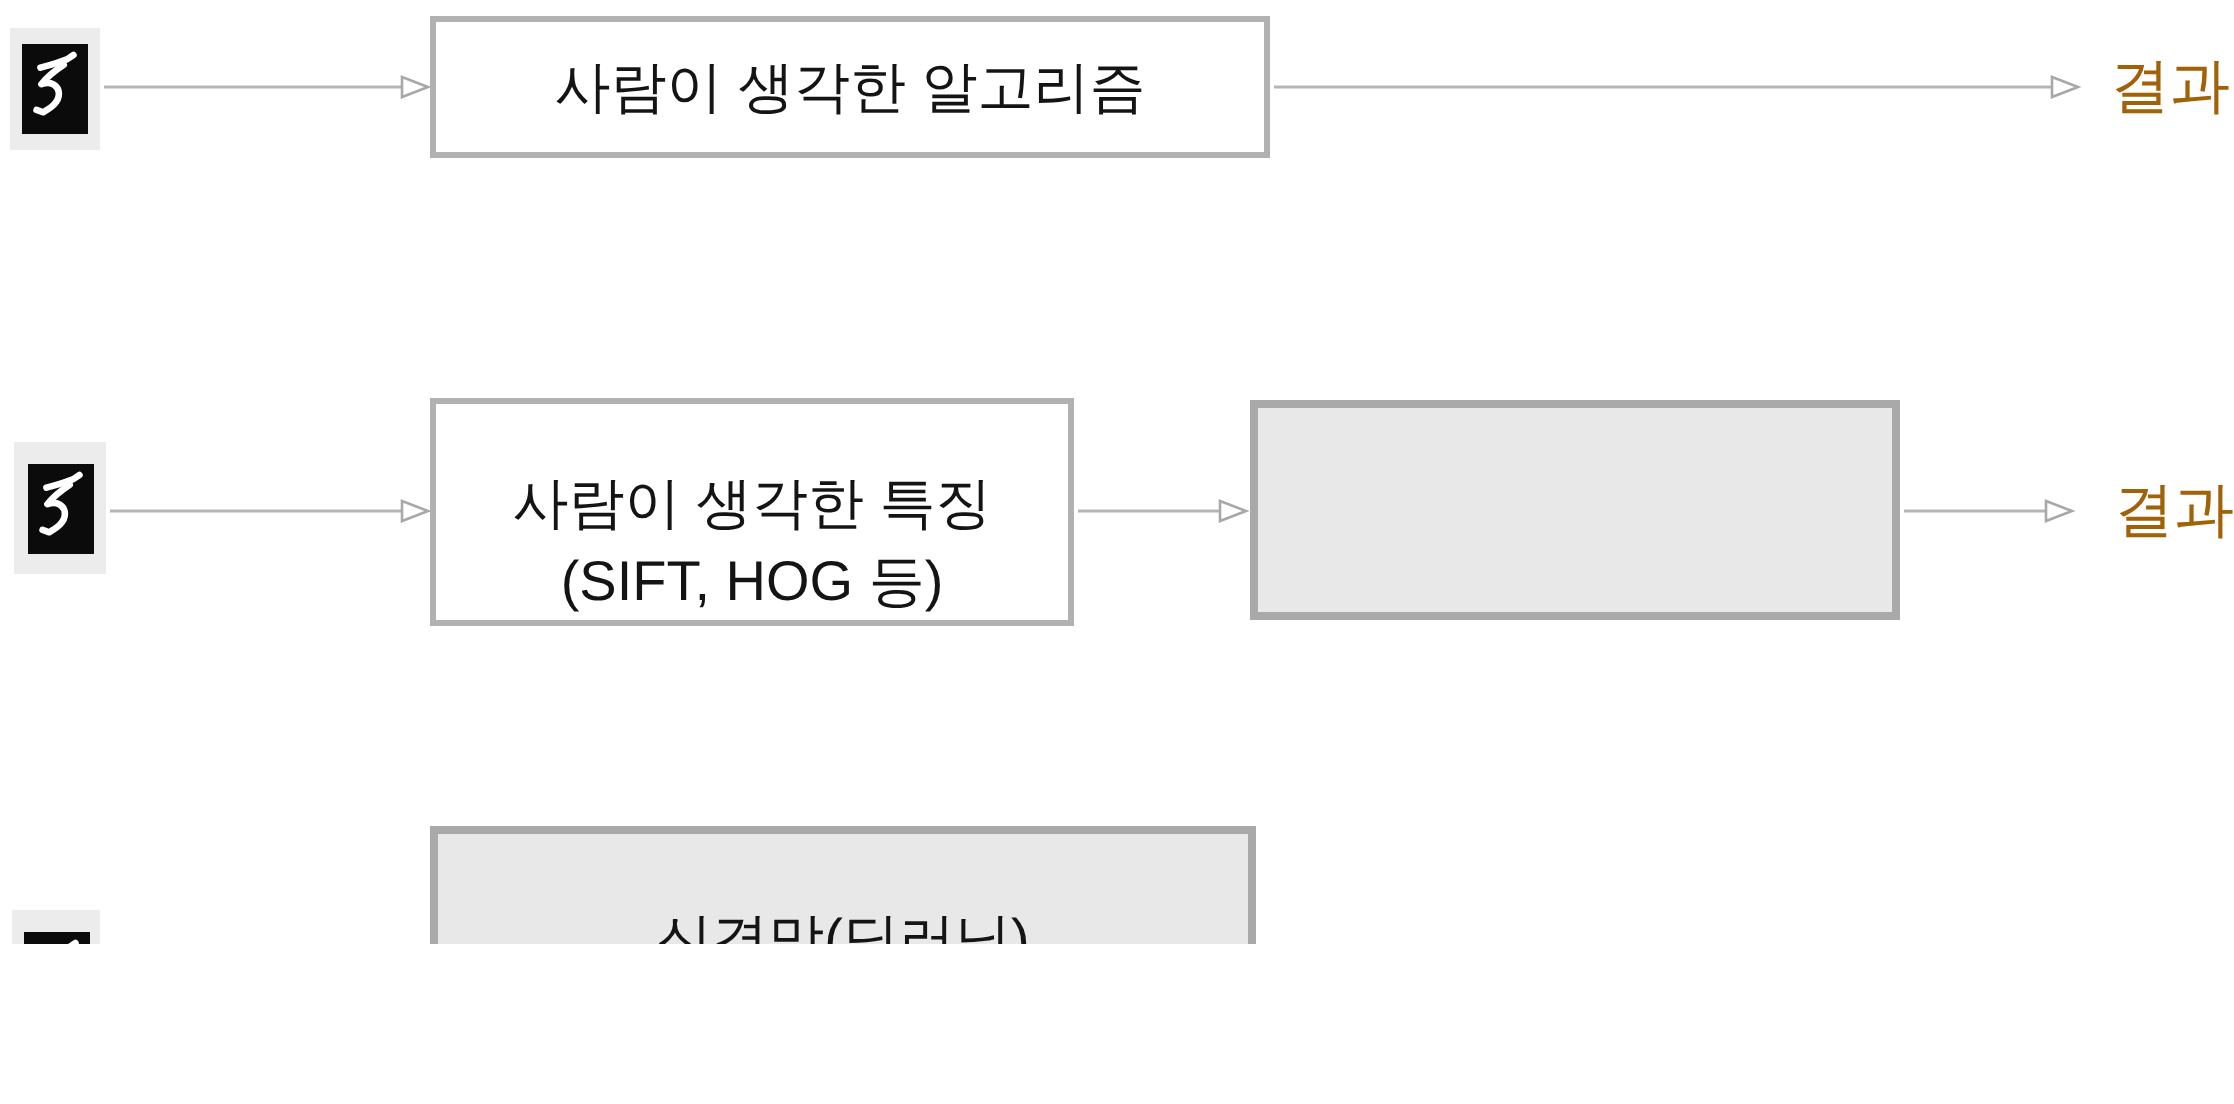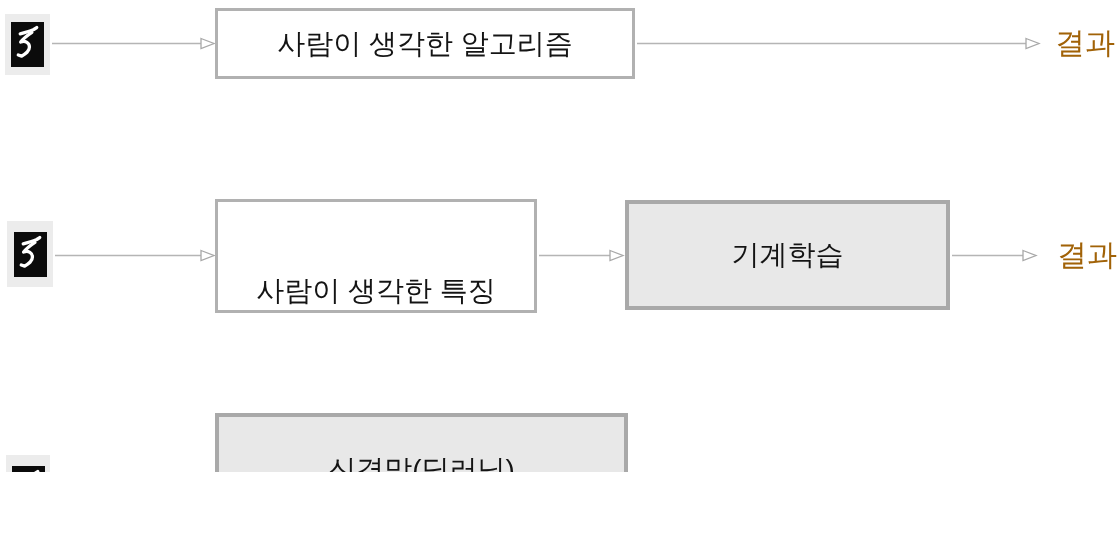--- a/index.html
+++ b/index.html
@@ -91,29 +91,29 @@
     </div>
   </div>
 
   <svg class="arrow" style="left:55px; top:249px;" width="161" height="13">
     <line x1="0" y1="6.5" x2="146" y2="6.5" stroke="#b5b5b5" stroke-width="1.4"></line>
     <path d="M146 1.5 L159 6.5 L146 11.5 Z" fill="#ffffff" stroke="#a8a8a8" stroke-width="1.3"></path>
   </svg>
 
   <div class="box plain" style="left:215px; top:199px; width:322px; height:114px;justify-content:flex-end;">
     <span>사람이 생각한 특징</span>
+    <span>(SIFT, HOG 등)</span>
   </div>
 
   <svg class="arrow" style="left:539px; top:249px;" width="86" height="13">
     <line x1="0" y1="6.5" x2="71" y2="6.5" stroke="#b5b5b5" stroke-width="1.4"></line>
     <path d="M71 1.5 L84 6.5 L71 11.5 Z" fill="#ffffff" stroke="#a8a8a8" stroke-width="1.3"></path>
   </svg>
 
   <div class="box filled" style="left:625px; top:200px; width:325px; height:110px;">
-    <span>기계학습</span>
   </div>
 
   <svg class="arrow" style="left:952px; top:249px;" width="86" height="13">
     <line x1="0" y1="6.5" x2="71" y2="6.5" stroke="#b5b5b5" stroke-width="1.4"></line>
     <path d="M71 1.5 L84 6.5 L71 11.5 Z" fill="#ffffff" stroke="#a8a8a8" stroke-width="1.3"></path>
   </svg>
 
   <div class="result" style="left:1057px; top:236px;">결과</div>
 
   <div class="digit-icon" style="left:6px; top:455px; width:44px; height:66px;">

